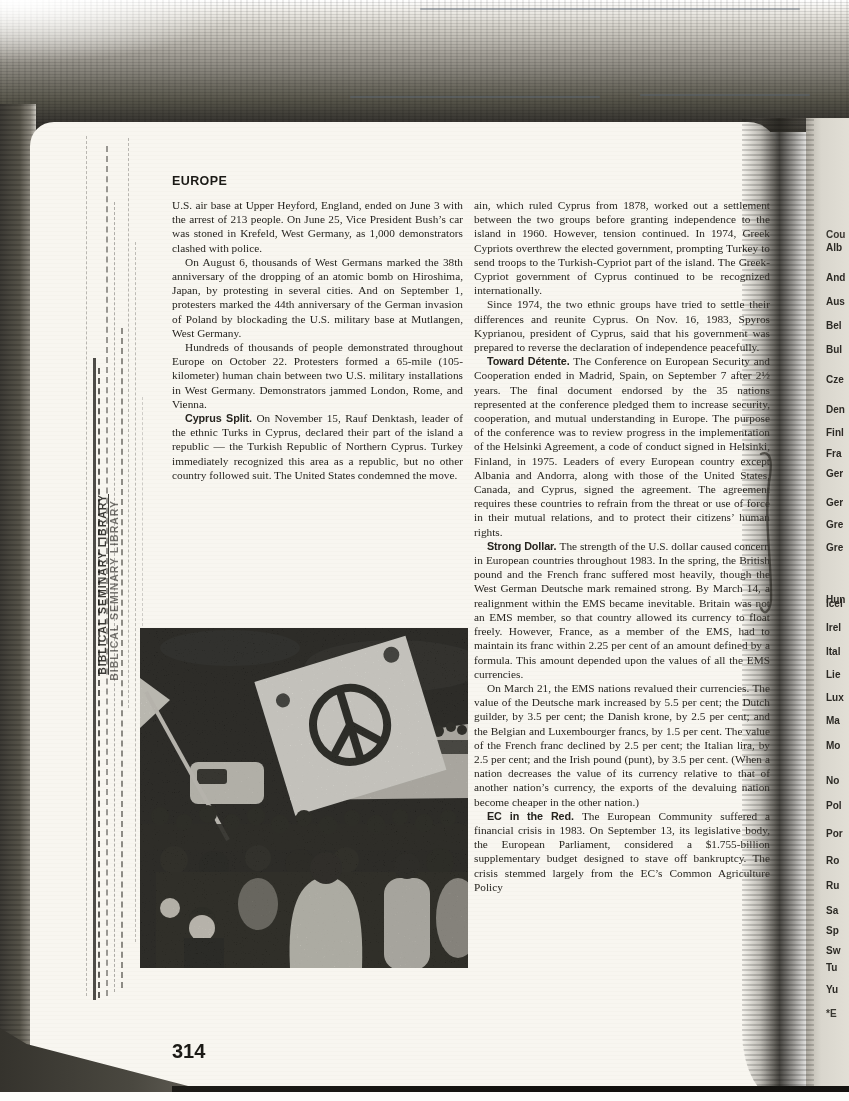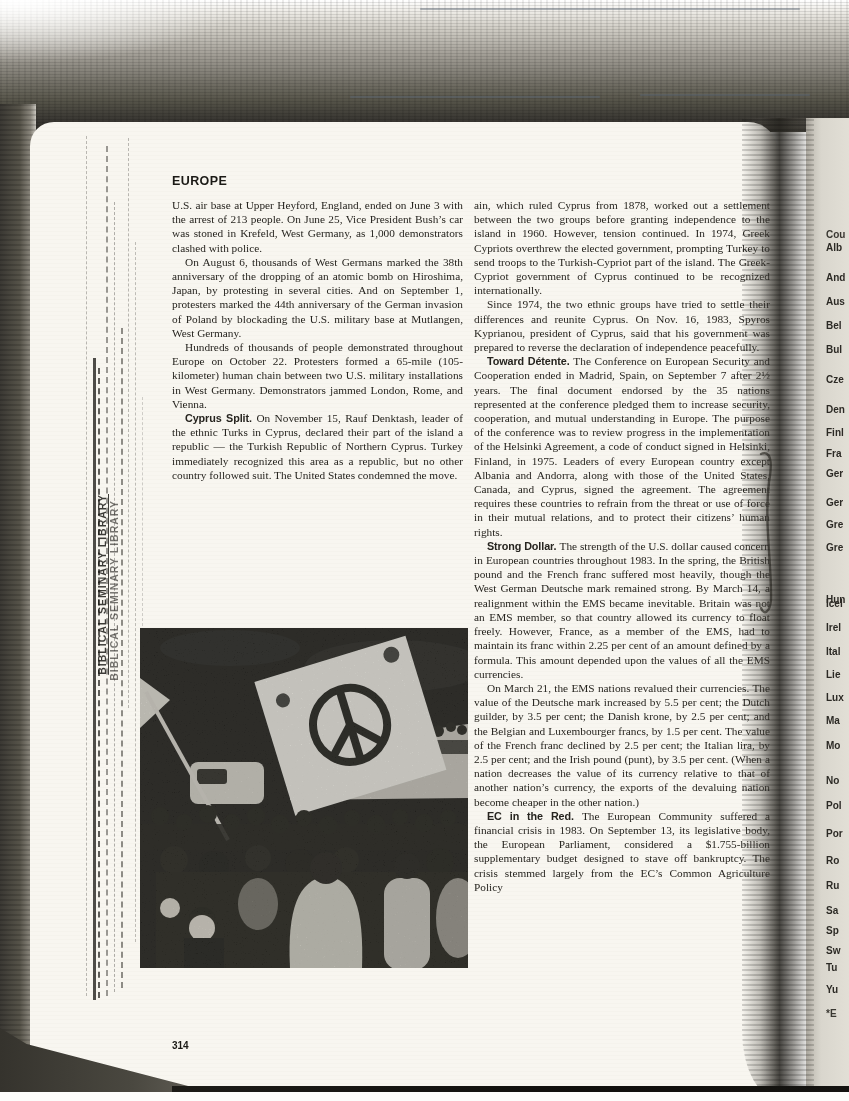--- a/index.html
+++ b/index.html
@@ -94,21 +94,21 @@
   .para.noindent{text-indent:0;}
   .lead{font-family:"Liberation Sans",sans-serif;font-weight:bold;font-size:10.8px;letter-spacing:-.1px;}
   
   .photo{position:absolute;left:110px;top:506px;width:328px;height:340px;background:#0e0d0b;}
   .caption{
     position:absolute;left:156px;top:856px;width:248px;
     font-family:"Liberation Sans",sans-serif;font-size:10px;line-height:13.6px;color:#2b2a26;
   }
   .folio{
     position:absolute;left:142px;top:918px;
-    font-family:"Liberation Sans",sans-serif;font-weight:bold;font-size:10px;color:#1b1a16;
+    font-family:"Liberation Sans",sans-serif;font-weight:bold;font-size:20px;color:#1b1a16;
   }
   
   .pen-bracket{position:absolute;left:726px;top:326px;width:22px;height:172px;}
 </style>
 </head>
 <body>
 
 <div class="top-band">
   <div class="streak s1"></div>
   <div class="streak s2"></div>

